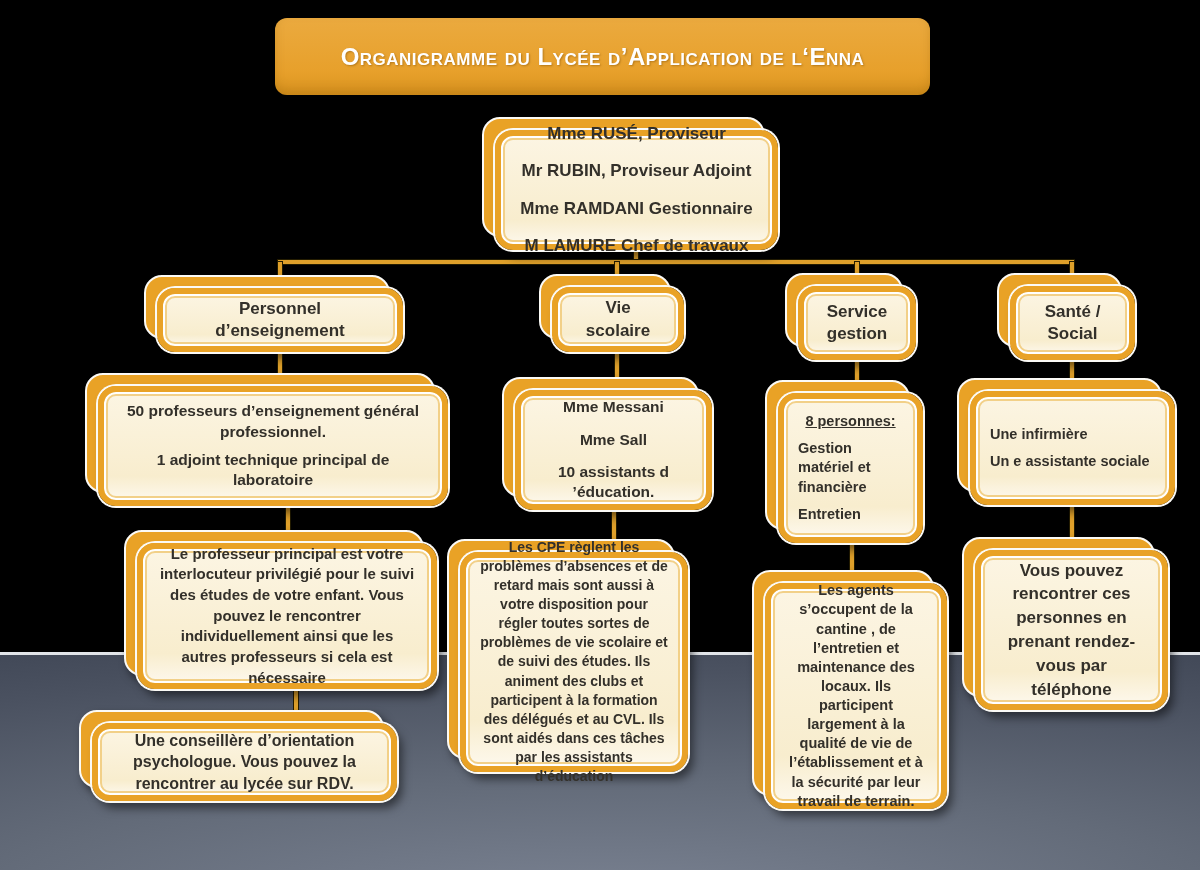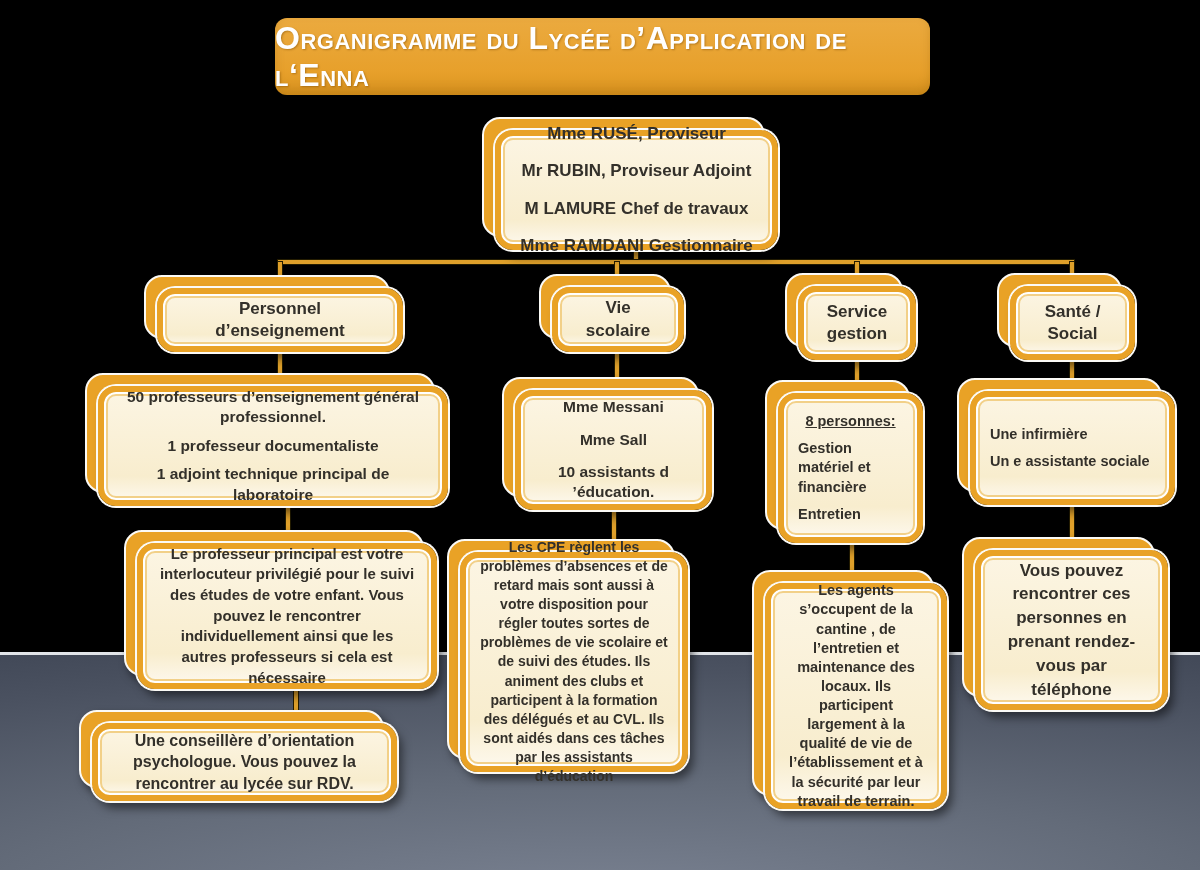--- a/index.html
+++ b/index.html
@@ -14,21 +14,21 @@
     border-top:3px solid #e2e5e9;
     background:radial-gradient(ellipse 130% 150% at 50% 118%,
       #7b8393 0%, #636b79 40%, #4a5160 75%, #3a4150 100%);
   }
   
   .banner{
     position:absolute;left:275px;top:18px;width:655px;height:77px;
     background:linear-gradient(180deg,#EBAA3F 0%,#E7A02B 70%,#D9931F 100%);
     border-radius:12px;
     display:flex;align-items:center;justify-content:center;
-    color:#fff;font-size:32px;font-variant:small-caps;letter-spacing:.5px;
+    color:#fff;font-size:24px;font-variant:small-caps;letter-spacing:.5px;
     text-shadow:1px 1px 2px rgba(120,70,0,.45);
     box-shadow:inset 0 -5px 10px rgba(140,90,0,.25), 3px 4px 8px rgba(0,0,0,.55);
   }
   
   .conn{
     position:absolute;background:#DFA02A;
     box-shadow:0 0 0 1px #241c00;
   }
   .v{width:4px;} .h{height:4px;}
   
@@ -76,37 +76,36 @@
   <div class="conn v" style="left:855px;top:356px;height:41px;"></div>
   <div class="conn v" style="left:850px;top:540px;height:47px;"></div>
   <div class="conn v" style="left:1070px;top:356px;height:39px;"></div>
   <div class="conn v" style="left:1070px;top:502px;height:52px;"></div>
 
   <div class="wrap" style="left:495px;top:130px;width:283px;height:120px;">
     <div class="back"></div>
     <div class="box" style="font-size:17px;gap:7px;">
       <div class="p">Mme RUSÉ, Proviseur</div>
       <div class="p">Mr RUBIN, Proviseur Adjoint</div>
+      <div class="p">Mme RAMDANI  Gestionnaire</div>
       <div class="p">M LAMURE Chef de travaux</div>
-      <div class="p">Mme RAMDANI  Gestionnaire</div>
     </div>
   </div>
 
   <div class="wrap" style="left:157px;top:288px;width:246px;height:64px;">
     <div class="back"></div>
     <div class="box" style="font-size:17px;">
       <div>Personnel d’enseignement</div>
     </div>
   </div>
 
   <div class="wrap" style="left:98px;top:386px;width:350px;height:120px;">
     <div class="back"></div>
     <div class="box" style="font-size:15.5px;">
       <div class="p">50 professeurs d’enseignement général professionnel.</div>
-      <div class="p">1 professeur documentaliste</div>
       <div class="p">1 adjoint technique principal de laboratoire</div>
     </div>
   </div>
 
   <div class="wrap" style="left:137px;top:543px;width:300px;height:146px;">
     <div class="back"></div>
     <div class="box" style="font-size:15px;line-height:1.38;">
       <div class="p">Le professeur principal est votre interlocuteur privilégié pour le suivi des études de votre enfant. Vous pouvez le rencontrer individuellement ainsi que les autres professeurs si cela est nécessaire</div>
     </div>
   </div>

